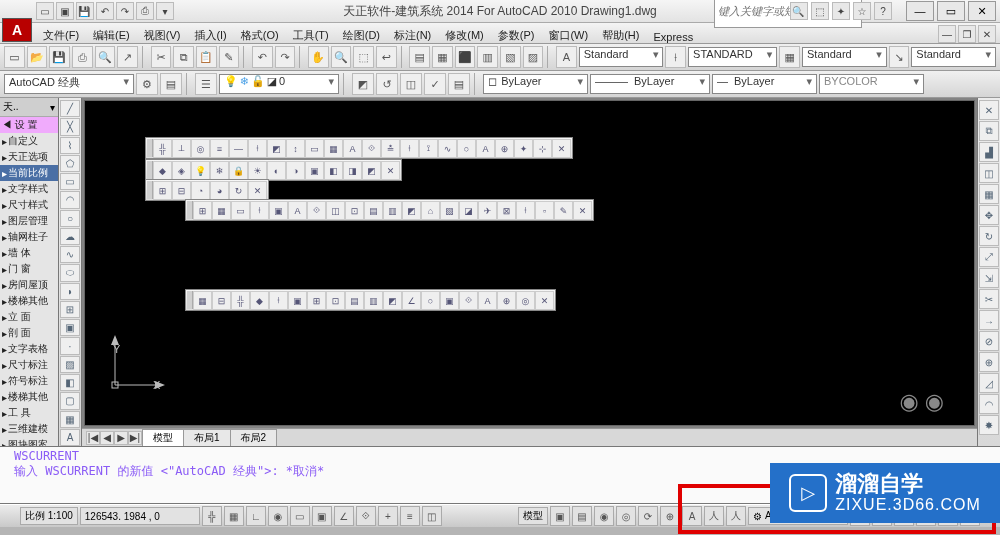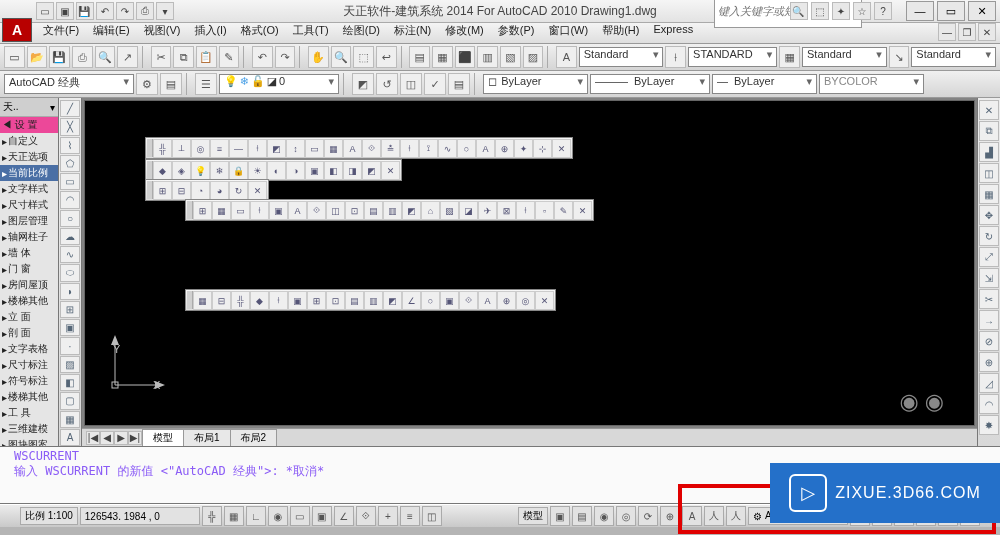--- a/index.html
+++ b/index.html
@@ -4,21 +4,21 @@
 <style>
   html,body{margin:0;padding:0;width:1000px;height:535px;font-family:"Microsoft YaHei","SimSun",sans-serif;font-size:11px;background:#b5b5b5;overflow:hidden;color:#000}
   .titlebar{height:22px;background:linear-gradient(#f5f5f5,#e3e3e3);display:flex;align-items:center;position:relative;border-bottom:1px solid #aaa}
   .qat{display:flex;align-items:center;gap:2px;padding:0 4px}
   .app-logo{width:28px;height:22px;background:#b80000;color:#fff;font-weight:bold;display:flex;align-items:center;justify-content:center;font-size:14px;margin-right:4px;position:absolute;left:2px;top:18px;z-index:5;border:1px solid #555}
   .ql-btn{width:16px;height:16px;background:#e8e8e8;border:1px solid #bbb;display:flex;align-items:center;justify-content:center;font-size:10px;color:#444}
   .title-text{position:absolute;left:50%;transform:translateX(-50%);color:#444;font-size:12px}
   .search-box{position:absolute;right:138px;width:140px;height:16px;background:#fff;border:1px solid #999;font-size:11px;color:#aaa;padding:8px 3px;font-style:italic}
   .title-right{position:absolute;right:4px;display:flex;gap:3px;align-items:center}
   .win-btn{width:26px;height:18px;background:#e8e8e8;border:1px solid #999;display:flex;align-items:center;justify-content:center;font-size:11px}
-  .menubar{height:20px;background:linear-gradient(#f4f4f4,#dedede);display:flex;align-items:flex-start;padding-left:38px;gap:4px;border-bottom:1px solid #999;font-size:11px}
+  .menubar{height:20px;background:linear-gradient(#f4f4f4,#dedede);display:flex;align-items:flex-end;padding-left:38px;gap:4px;border-bottom:1px solid #999;font-size:11px}
   .menu-item{padding:0 5px;color:#222}
   .toolbar-row{height:26px;background:linear-gradient(#f0f0f0,#d5d5d5);border-bottom:1px solid #999;display:flex;align-items:center;padding:0 4px;gap:2px}
   .tb-btn{width:20px;height:20px;background:#efefef;border:1px solid #bbb;display:flex;align-items:center;justify-content:center;font-size:11px;color:#555}
   .tb-sep{width:4px;height:22px;border-left:1px solid #aaa;margin:0 2px}
   .dd{height:18px;background:#fff;border:1px solid #888;display:flex;padding:0 4px;font-size:11px;color:#333;position:relative}
   .dd::after{content:"▾";margin-left:auto;color:#666}
   .main-area{display:flex;height:348px;background:#888}
   .side-header{height:18px;background:#cfcfcf;display:flex;align-items:center;justify-content:space-between;padding:0 3px;border-bottom:1px solid #aaa;font-size:10px}
   .tree-panel{width:58px;background:#e5e5e5;border-right:1px solid #777;font-size:10px;overflow:hidden}
   .tree-item{padding:1px 2px;white-space:nowrap;color:#222;display:flex;align-items:center;gap:1px}
@@ -184,21 +184,21 @@
     </div>
 </div>
 
 <div class="main-area">
 
   <div class="tree-panel">
     <div class="side-header">
         <span>天..</span>
         <span>▾</span>
       </div>
-    <div class="tree-item" style="background:#ec4899">◀  设    置</div>
+    <div class="tree-item" style="background:#f0abfc">◀  设    置</div>
     <div class="tree-item">▸<span>自定义</span></div>
     <div class="tree-item">▸<span>天正选项</span></div>
     <div class="tree-item selected">▸<span>当前比例</span></div>
     <div class="tree-item">▸<span>文字样式</span></div>
     <div class="tree-item">▸<span>尺寸样式</span></div>
     <div class="tree-item">▸<span>图层管理</span></div>
     <div class="tree-item">▸<span>轴网柱子</span></div>
     <div class="tree-item">▸<span>墙    体</span></div>
     <div class="tree-item">▸<span>门    窗</span></div>
     <div class="tree-item">▸<span>房间屋顶</span></div>
@@ -422,15 +422,16 @@
   <div class="sb-btn">◧</div>
   <div class="sb-btn">◨</div>
   <div class="sb-btn">▾</div>
 </div>
 
 <div class="red-box" style="left:678px;top:484px;width:310px;height:42px"></div>
 
 <div class="watermark">
   <div class="wm-logo">▷</div>
   <div class="wm-text">
+    <span style="font-size:22px;font-weight:bold">溜溜自学</span>
     <span style="font-size:16px;letter-spacing:1px">ZIXUE.3D66.COM</span>
   </div>
 </div>
 
 </body></html>

